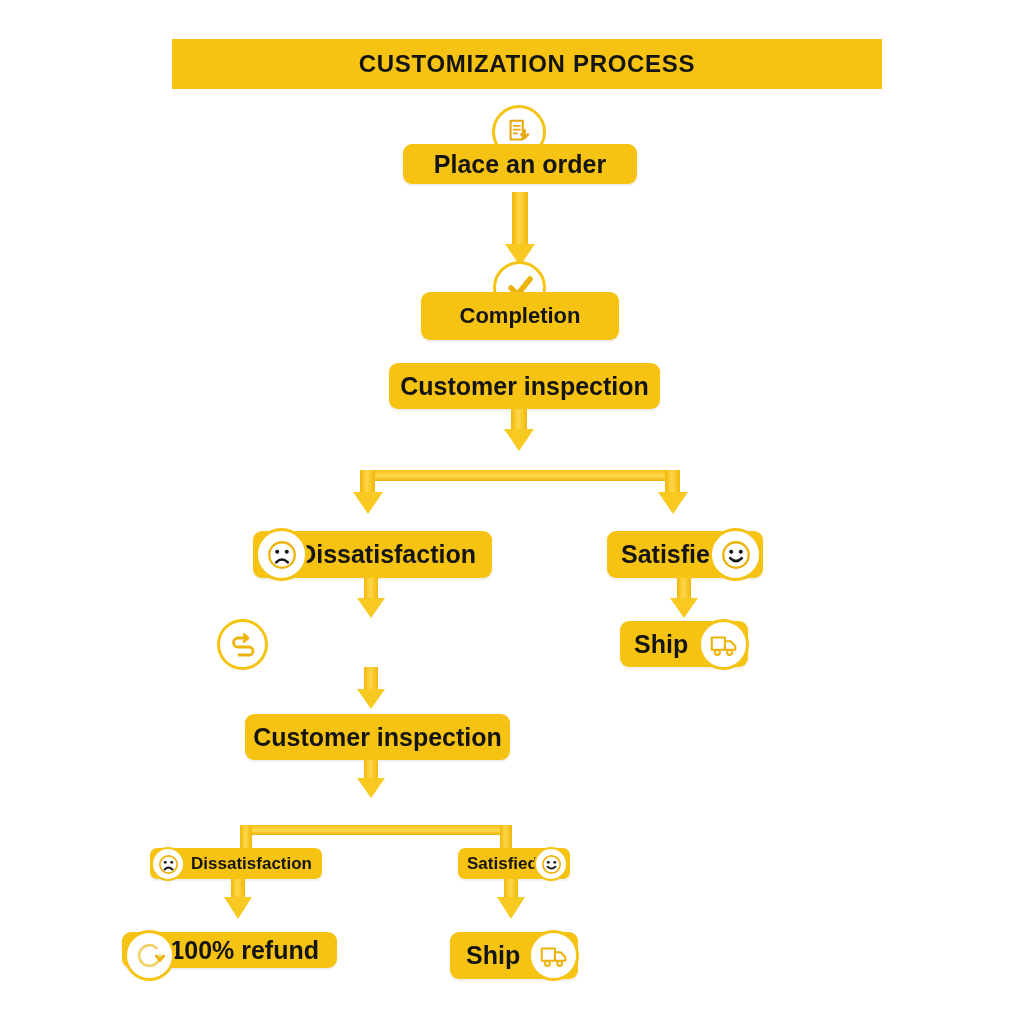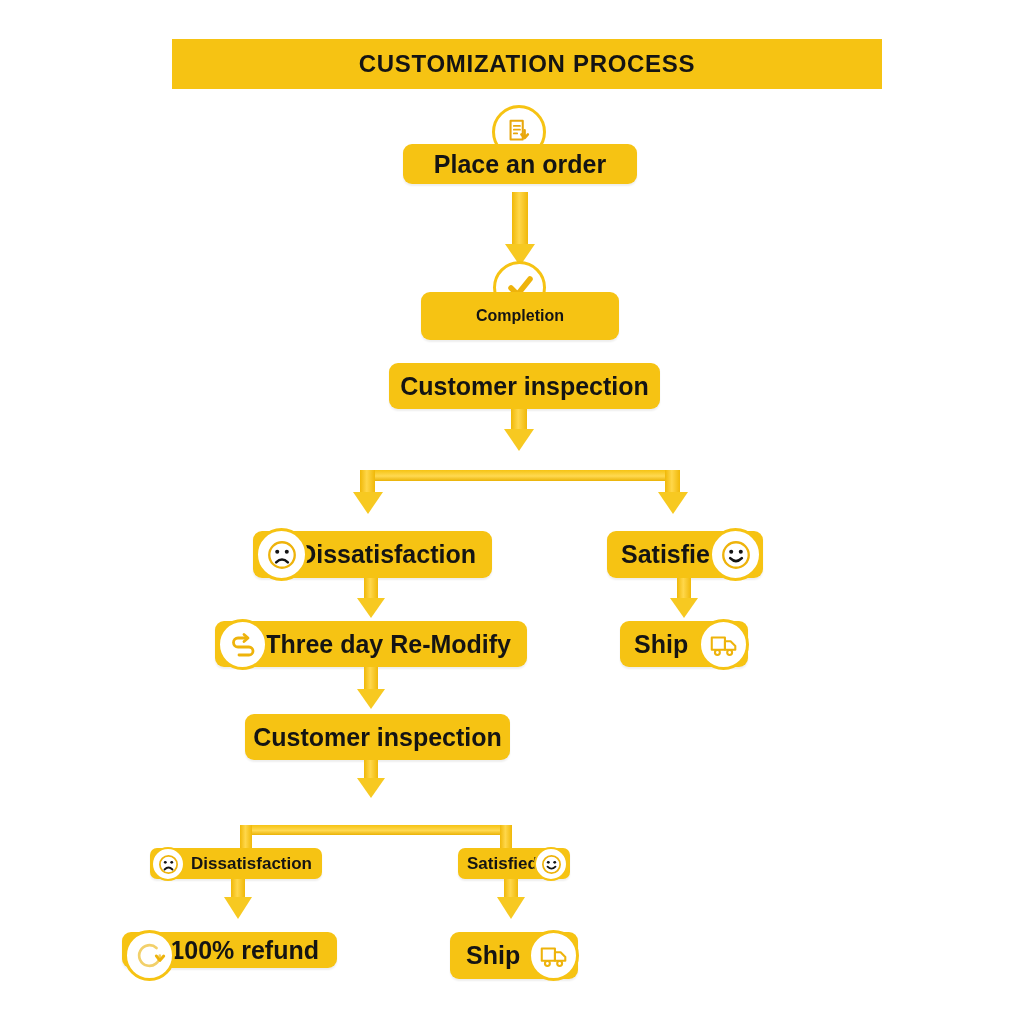--- a/index.html
+++ b/index.html
@@ -113,21 +113,21 @@
 
   <div class="vline grad" style="left:512px; top:192px; width:16px; height:54px;"></div>
   <div class="arrowhead" style="left:505px; top:244px; border-left:15px solid transparent; border-right:15px solid transparent; border-top:22px solid #f7c921;"></div>
 
   <div class="badge" style="left:493px; top:261px; width:53px; height:53px; border:3px solid #f6c313;">
     <svg width="32" height="32" viewBox="0 0 32 32" aria-hidden="true">
       <path d="M7 16 L13.5 22.5 L26 7" fill="none" stroke="#eeb30b" stroke-width="5.5" stroke-linecap="round" stroke-linejoin="round"></path>
     </svg>
   </div>
   <div class="node center" style="left:421px; top:292px; width:198px; height:48px;">
-    <span class="label" style="font-size:16px;">Completion</span>
+    <span class="label" style="font-size:22px;">Completion</span>
   </div>
 
   <div class="node center" style="left:389px; top:363px; width:271px; height:46px;">
     <span class="label" style="font-size:25px;">Customer inspection</span>
   </div>
 
   <div class="vline grad" style="left:511px; top:409px; width:16px; height:22px;"></div>
   <div class="arrowhead" style="left:504px; top:429px; border-left:15px solid transparent; border-right:15px solid transparent; border-top:22px solid #f7c921;"></div>
 
   <div class="hbar" style="left:360px; top:470px; width:320px; height:11px;"></div>
@@ -159,23 +159,20 @@
       <path d="M10.5 19 Q16 24.5 21.5 19" fill="none" stroke="#141414" stroke-width="2.4" stroke-linecap="round"></path>
     </svg>
   </div>
 
   <div class="vline grad" style="left:364px; top:578px; width:14px; height:22px;"></div>
   <div class="arrowhead" style="left:357px; top:598px; border-left:14px solid transparent; border-right:14px solid transparent; border-top:20px solid #f7c921;"></div>
 
   <div class="vline grad" style="left:677px; top:578px; width:14px; height:22px;"></div>
   <div class="arrowhead" style="left:670px; top:598px; border-left:14px solid transparent; border-right:14px solid transparent; border-top:20px solid #f7c921;"></div>
 
-  <div class="node icon-right" style="left:215px; top:621px; width:312px; height:46px; padding-right:16px;">
-    <span class="label" style="font-size:25px;">Three day Re-Modify</span>
-  </div>
   <div class="badge" style="left:217px; top:619px; width:51px; height:51px; border:3px solid #f6c313;">
     <svg width="32" height="32" viewBox="0 0 32 32" aria-hidden="true">
       <path d="M20 9 H11 a4.5 4.5 0 0 0 0 9 H22 a4 4 0 0 1 0 8 H12" fill="none" stroke="#eeb30b" stroke-width="2.8" stroke-linecap="round"></path>
       <path d="M17 5.5 L21 9 L17 12.5" fill="none" stroke="#eeb30b" stroke-width="2.8" stroke-linecap="round" stroke-linejoin="round"></path>
     </svg>
   </div>
 
   <div class="node icon-left" style="left:620px; top:621px; width:128px; height:46px; padding-left:14px;">
     <span class="label" style="font-size:25px;">Ship</span>
   </div>

